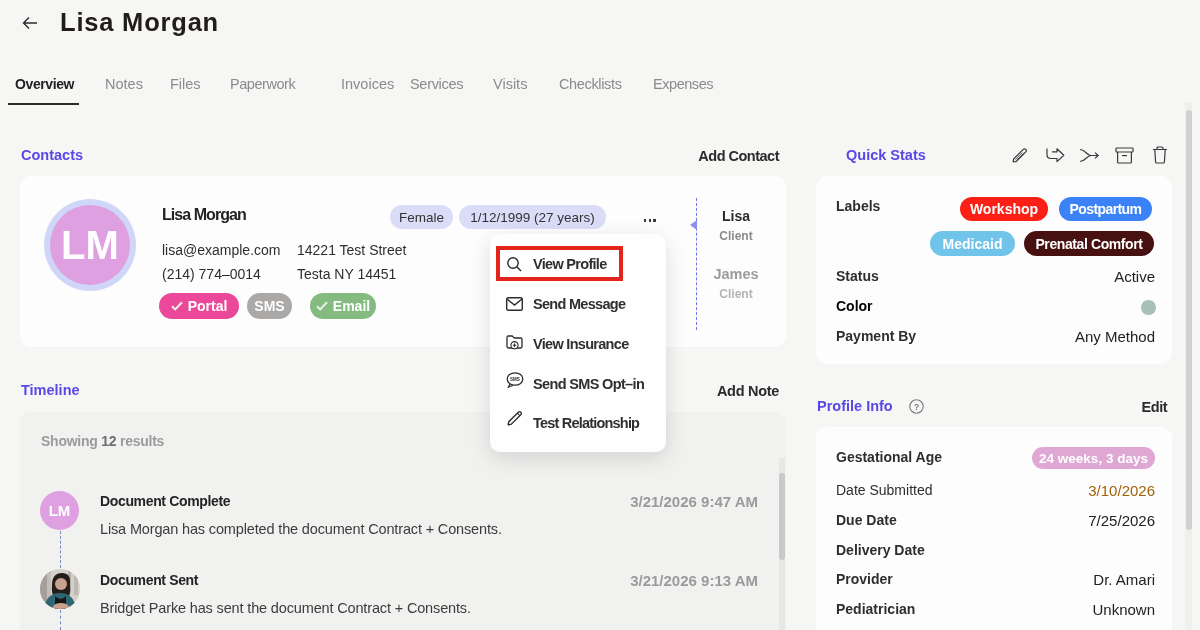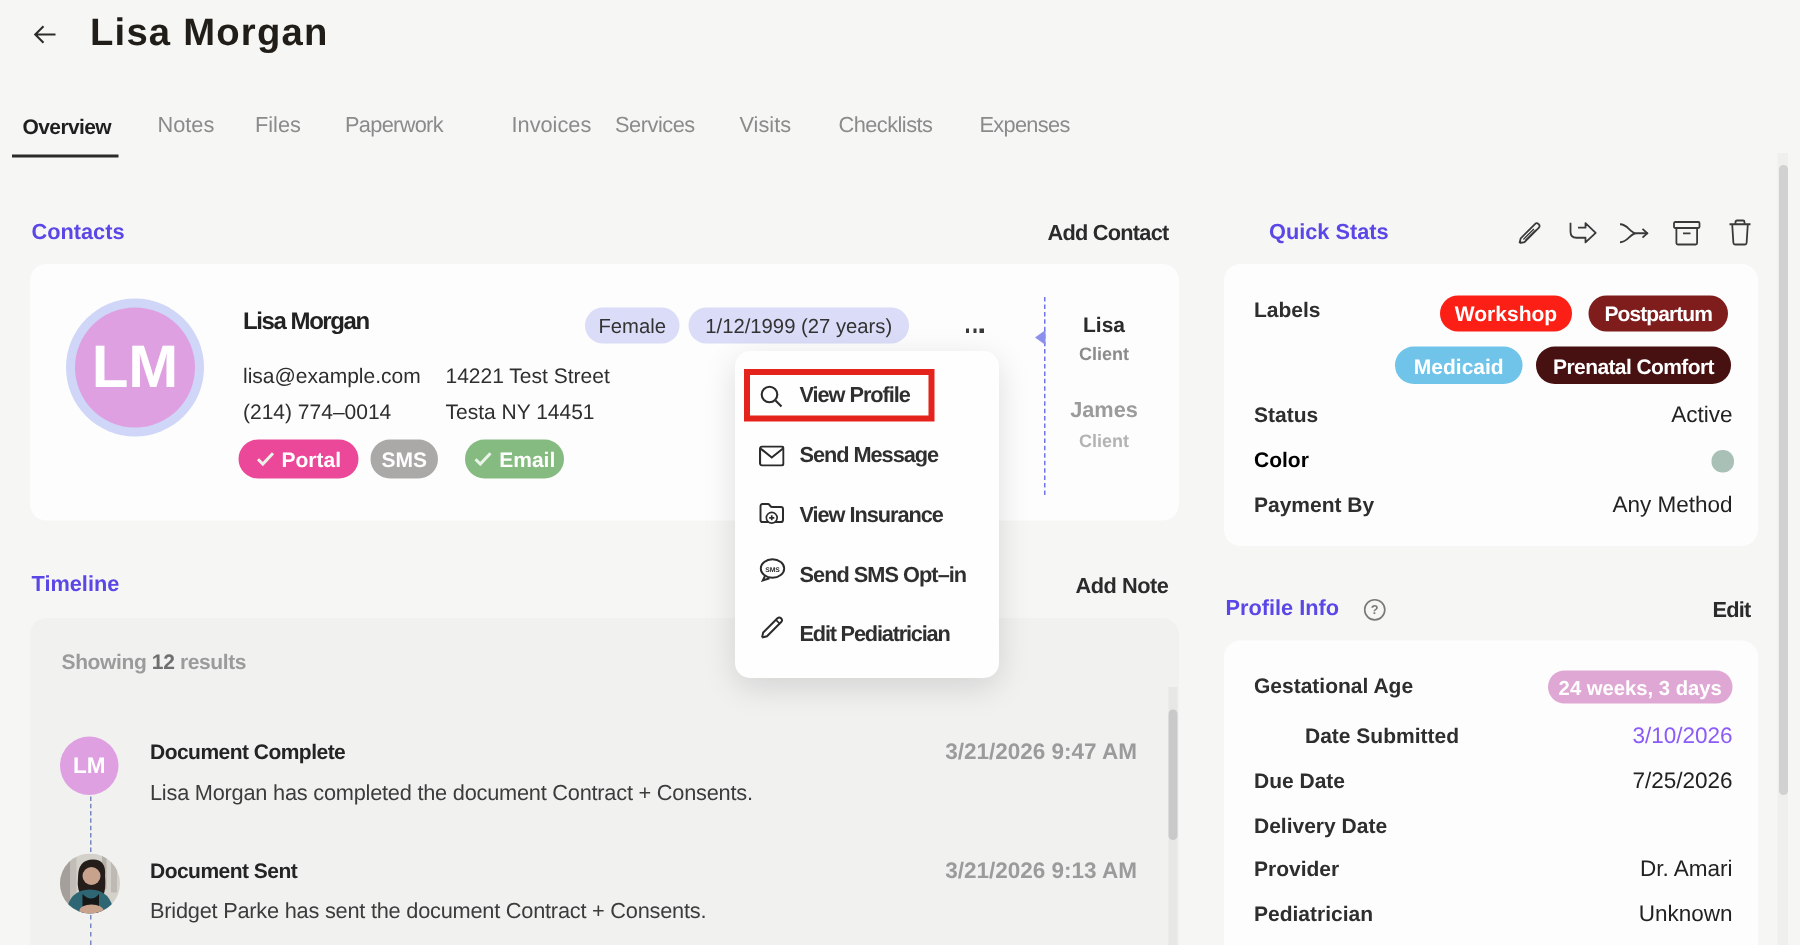--- a/index.html
+++ b/index.html
@@ -102,21 +102,21 @@
 <div class="abs" style="left:100px;top:600px;font-size:14.5px;letter-spacing:-0.15px;color:#3c3c3c;">Bridget Parke has sent the document Contract + Consents.</div>
 
 <div class="abs" style="left:490px;top:234px;width:176px;height:218px;background:#fefefe;border-radius:10px;box-shadow:0 6px 22px rgba(0,0,0,0.13);"></div>
 
 <div class="abs" style="left:496px;top:246px;width:127px;height:35px;border:4px solid #e3231c;"></div>
 
 <div class="abs" style="left:533px;top:256px;font-size:14.5px;font-weight:600;letter-spacing:-0.7px;color:#2f2f2f;">View Profile</div>
 <div class="abs" style="left:533px;top:296px;font-size:14.5px;font-weight:600;letter-spacing:-0.7px;color:#2f2f2f;">Send Message</div>
 <div class="abs" style="left:533px;top:336px;font-size:14.5px;font-weight:600;letter-spacing:-0.7px;color:#2f2f2f;">View Insurance</div>
 <div class="abs" style="left:533px;top:376px;font-size:14.5px;font-weight:600;letter-spacing:-0.65px;color:#2f2f2f;">Send SMS Opt–in</div>
-<div class="abs" style="left:533px;top:415px;font-size:14.5px;font-weight:600;letter-spacing:-0.8px;color:#2f2f2f;">Edit Pediatrician</div>
+<div class="abs" style="left:533px;top:415px;font-size:14.5px;font-weight:600;letter-spacing:-0.8px;color:#2f2f2f;">Test Relationship</div>
 
 <svg class="abs" style="left:506px;top:256px;" width="17" height="17" viewBox="0 0 17 17">
   <circle cx="7" cy="7" r="5.2" fill="none" stroke="#2b2b2b" stroke-width="1.4"></circle>
   <path d="M11 11 L15 15" stroke="#2b2b2b" stroke-width="1.4"></path>
 </svg>
 <svg class="abs" style="left:506px;top:297px;" width="17" height="14" viewBox="0 0 17 14">
   <rect x="0.7" y="0.7" width="15.6" height="12.6" rx="1.5" fill="none" stroke="#2b2b2b" stroke-width="1.4"></rect>
   <path d="M1 2 L8.5 8 L16 2" fill="none" stroke="#2b2b2b" stroke-width="1.4"></path>
 </svg>
 <svg class="abs" style="left:506px;top:335px;" width="17" height="15" viewBox="0 0 17 15">
@@ -152,43 +152,43 @@
   <path d="M2.6 5 V15 Q2.6 16 3.6 16 H15.4 Q16.4 16 16.4 15 V5" fill="none" stroke="#3a3a3a" stroke-width="1.2"></path>
   <path d="M7 8.6 H12" stroke="#3a3a3a" stroke-width="1.2"></path>
 </svg>
 <svg class="abs" style="left:1152px;top:146px;" width="16" height="18" viewBox="0 0 16 18">
   <path d="M1 3.5 H15 M5 3.5 V2 Q5 1 6 1 H10 Q11 1 11 2 V3.5 M2.8 3.5 L3.6 16 Q3.7 17 4.7 17 H11.3 Q12.3 17 12.4 16 L13.2 3.5" fill="none" stroke="#3a3a3a" stroke-width="1.2"></path>
 </svg>
 
 <div class="card" style="left:816px;top:176px;width:356px;height:188px;"></div>
 <div class="abs" style="left:836px;top:198px;font-size:14px;font-weight:600;color:#2e2e2e;">Labels</div>
 <div class="abs pill" style="left:960px;top:197px;width:88px;height:24px;background:#fb1f15;color:#fff;font-size:14px;font-weight:700;border-radius:12px;">Workshop</div>
-<div class="abs pill" style="left:1059px;top:197px;width:93px;height:24px;background:#7f1d1d;color:#fff;font-size:14px;font-weight:700;letter-spacing:-0.6px;border-radius:12px;">Postpartum</div>
+<div class="abs pill" style="left:1059px;top:197px;width:93px;height:24px;background:#3b82f6;color:#fff;font-size:14px;font-weight:700;letter-spacing:-0.6px;border-radius:12px;">Postpartum</div>
 <div class="abs pill" style="left:930px;top:231px;width:85px;height:25px;background:#70c4e9;color:#fff;font-size:14px;font-weight:700;border-radius:13px;">Medicaid</div>
 <div class="abs pill" style="left:1024px;top:231px;width:130px;height:25px;background:#481111;color:#fff;font-size:14px;font-weight:700;letter-spacing:-0.4px;border-radius:13px;">Prenatal Comfort</div>
 
 <div class="abs" style="left:836px;top:268px;font-size:14px;font-weight:600;color:#2e2e2e;">Status</div>
 <div class="abs" style="left:955px;top:268px;width:200px;text-align:right;font-size:15px;font-weight:500;color:#222;">Active</div>
 <div class="abs" style="left:836px;top:298px;font-size:14px;font-weight:600;color:#000000;">Color</div>
 <div class="abs" style="left:1141px;top:300px;width:14.5px;height:14.5px;border-radius:50%;background:#a9c0b7;"></div>
 <div class="abs" style="left:836px;top:328px;font-size:14px;font-weight:600;color:#2e2e2e;">Payment By</div>
 <div class="abs" style="left:955px;top:328px;width:200px;text-align:right;font-size:15px;font-weight:500;color:#222;">Any Method</div>
 
 <div class="abs purple" style="left:817px;top:398px;">Profile Info</div>
 <svg class="abs" style="left:909px;top:399px;" width="15" height="15" viewBox="0 0 15 15">
   <circle cx="7.5" cy="7.5" r="6.7" fill="none" stroke="#7a7a7a" stroke-width="1.1"></circle>
   <text x="7.5" y="10.6" text-anchor="middle" font-size="8.5" font-weight="600" fill="#7a7a7a">?</text>
 </svg>
 <div class="abs" style="left:1100px;top:399px;width:67px;text-align:right;font-size:14.5px;font-weight:600;letter-spacing:-0.5px;color:#2b2b2b;">Edit</div>
 
 <div class="card" style="left:816px;top:427px;width:356px;height:203px;border-radius:11px 11px 0 0;"></div>
 <div class="abs" style="left:836px;top:449px;font-size:14px;font-weight:600;color:#2e2e2e;">Gestational Age</div>
 <div class="abs pill" style="left:1032px;top:447px;width:123px;height:22px;background:#dfa7d3;color:#fff;font-size:13.5px;font-weight:700;border-radius:11px;">24 weeks, 3 days</div>
-<div class="abs" style="left:836px;top:482px;font-size:14px;font-weight:700;color:#2e2e2e;margin-left:34px;">Date Submitted</div>
-<div class="abs" style="left:955px;top:482px;width:200px;text-align:right;font-size:15px;font-weight:500;color:#8b5cf6;">3/10/2026</div>
+<div class="abs" style="left:836px;top:482px;font-size:14px;font-weight:400;color:#2e2e2e;">Date Submitted</div>
+<div class="abs" style="left:955px;top:482px;width:200px;text-align:right;font-size:15px;font-weight:500;color:#a16207;">3/10/2026</div>
 <div class="abs" style="left:836px;top:512px;font-size:14px;font-weight:600;color:#2e2e2e;">Due Date</div>
 <div class="abs" style="left:955px;top:512px;width:200px;text-align:right;font-size:15px;font-weight:500;color:#222;">7/25/2026</div>
 <div class="abs" style="left:836px;top:542px;font-size:14px;font-weight:600;color:#2e2e2e;">Delivery Date</div>
 <div class="abs" style="left:836px;top:571px;font-size:14px;font-weight:600;color:#2e2e2e;">Provider</div>
 <div class="abs" style="left:955px;top:571px;width:200px;text-align:right;font-size:15px;font-weight:500;color:#222;">Dr. Amari</div>
 <div class="abs" style="left:836px;top:601px;font-size:14px;font-weight:600;color:#2e2e2e;">Pediatrician</div>
 <div class="abs" style="left:955px;top:601px;width:200px;text-align:right;font-size:15px;font-weight:500;color:#222;">Unknown</div>
 
 <div class="abs" style="left:1185px;top:102px;width:7px;height:528px;background:#efefee;"></div>
 <div class="abs" style="left:1185.5px;top:110px;width:6px;height:420px;background:#d1d1d1;border-radius:3px;"></div>

